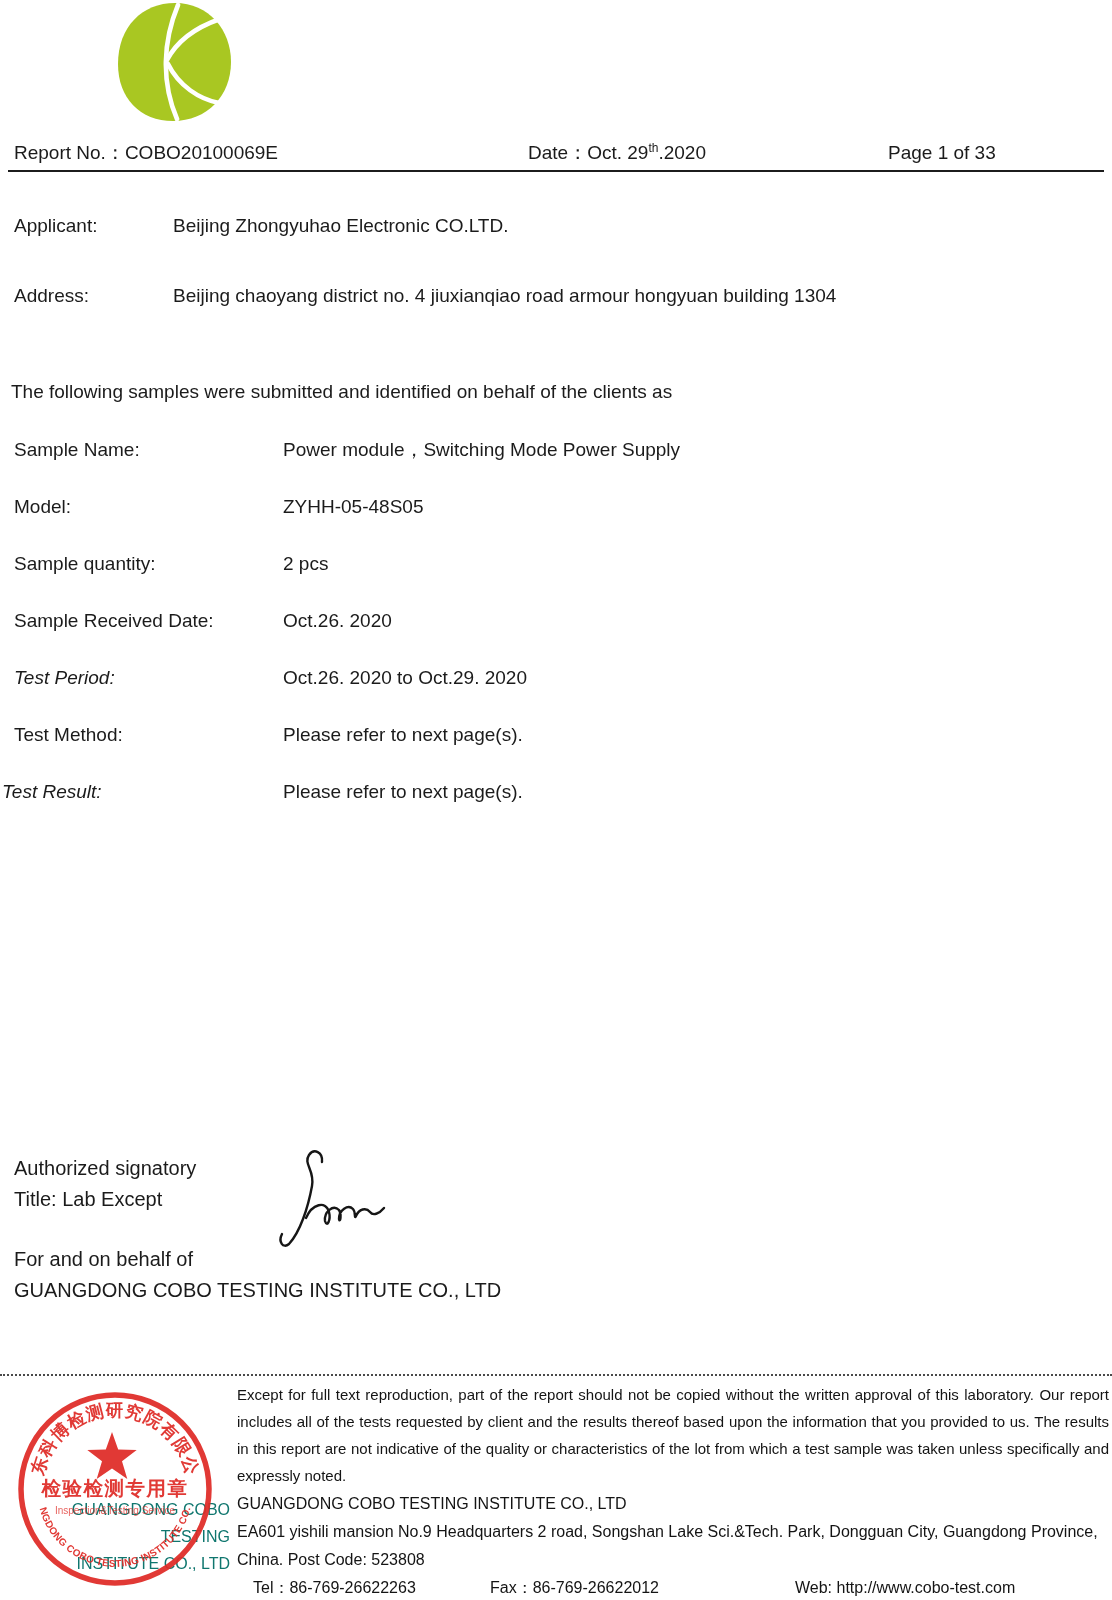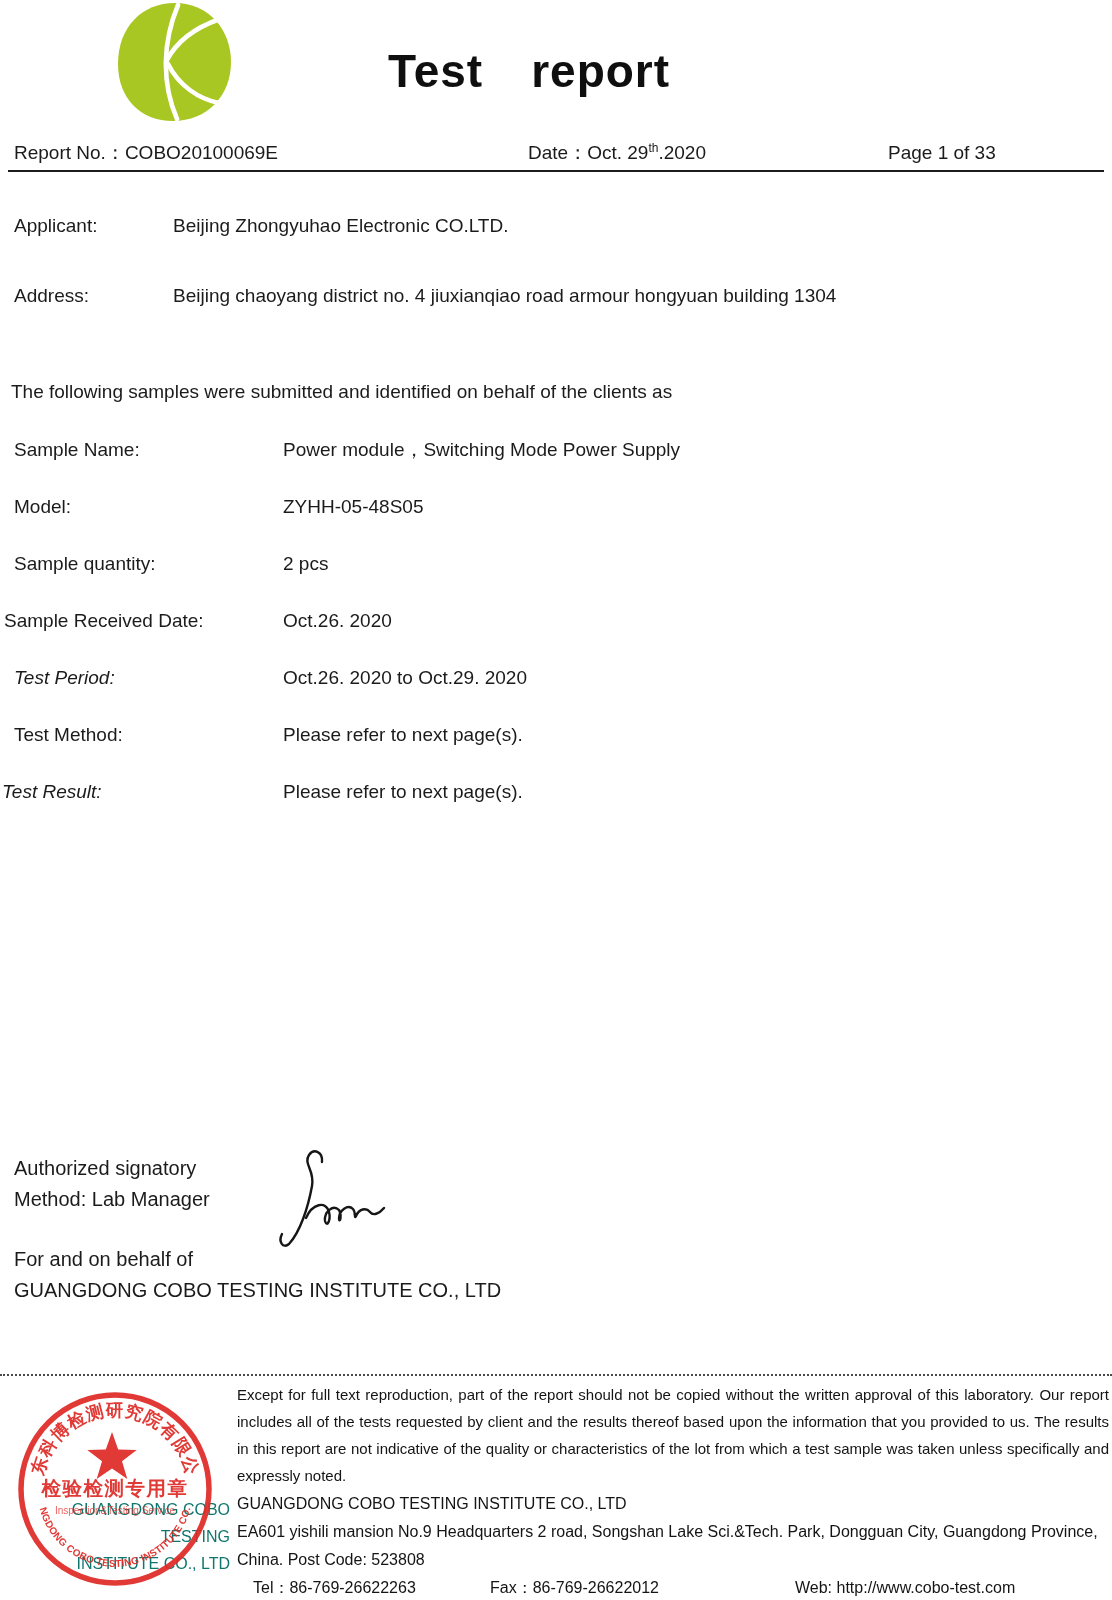--- a/index.html
+++ b/index.html
@@ -30,24 +30,20 @@
 
 <div class="page">
 
   <svg class="abs" style="left:118px;top:3px;" width="113" height="118" viewBox="0 0 113 118">
     <path d="M 57,0 C 91,0 113,27 113,59 C 113,93 89,118 55,118 C 22,118 0,95 0,61 C 0,24 24,0 57,0 Z" fill="#a9c722"></path>
     <path d="M 60,2 C 45,38 43,79 59,116" fill="none" stroke="#ffffff" stroke-width="4.6" stroke-linecap="round"></path>
     <path d="M 49,57 C 59,38 79,24 102,16" fill="none" stroke="#ffffff" stroke-width="4.6" stroke-linecap="round"></path>
     <path d="M 50,61 C 61,83 81,96 101,100" fill="none" stroke="#ffffff" stroke-width="4.6" stroke-linecap="round"></path>
   </svg>
 
-  <div class="abs title-wrap" style="left:388px;top:44px;">
-    <span>Test</span>
-    <span>report</span>
-  </div>
 
   <div class="abs t19" style="left:14px;top:140px;">
     <span>Report No.：</span><span>COBO20100069E</span>
   </div>
   <div class="abs t19" style="left:528px;top:140px;">
     <span>Date：</span><span>Oct. 29</span><span class="sup">th</span><span>.2020</span>
   </div>
   <div class="abs t19" style="left:888px;top:140px;">Page 1 of 33</div>
 
   <div class="abs hline" style="left:8px;top:170px;width:1096px;"></div>
@@ -62,34 +58,34 @@
 
   <div class="abs t19" style="left:14px;top:437px;">Sample Name:</div>
   <div class="abs t19" style="left:283px;top:437px;">Power module，Switching Mode Power Supply</div>
 
   <div class="abs t19" style="left:14px;top:494px;">Model:</div>
   <div class="abs t19" style="left:283px;top:494px;">ZYHH-05-48S05</div>
 
   <div class="abs t19" style="left:14px;top:551px;">Sample quantity:</div>
   <div class="abs t19" style="left:283px;top:551px;">2 pcs</div>
 
-  <div class="abs t19" style="left:4px;top:608px;">Sample Received Date:</div>
+  <div class="abs t19" style="left:14px;top:608px;">Sample Received Date:</div>
   <div class="abs t19" style="left:283px;top:608px;">Oct.26. 2020</div>
 
   <div class="abs t19" style="left:14px;top:665px;font-style:italic;">Test Period:</div>
   <div class="abs t19" style="left:283px;top:665px;">Oct.26. 2020 to Oct.29. 2020</div>
 
   <div class="abs t19" style="left:14px;top:722px;">Test Method:</div>
   <div class="abs t19" style="left:283px;top:722px;">Please refer to next page(s).</div>
 
   <div class="abs t19" style="left:2px;top:779px;font-style:italic;">Test Result:</div>
   <div class="abs t19" style="left:283px;top:779px;">Please refer to next page(s).</div>
 
   <div class="abs sig-label" style="left:14px;top:1153px;">Authorized signatory</div>
-  <div class="abs sig-label" style="left:14px;top:1184px;">Method: Lab Manager</div>
+  <div class="abs sig-label" style="left:14px;top:1184px;">Title: Lab Except</div>
 
   <svg class="abs" style="left:276px;top:1146px;" width="132" height="106" viewBox="0 0 132 106" aria-label="Sam">
     <path d="M 46,16 C 47,6 38,2 33,9 C 27,18 39,24 36,40 C 32,62 24,86 13,98 C 7,103 2,96 6,88" fill="none" stroke="#161616" stroke-width="2.4" stroke-linecap="round"></path>
     <path d="M 30,72 C 36,58 50,54 53,66 C 55,74 51,82 49,75 C 48,66 57,58 63,64 C 66,68 64,78 63,73 C 63,64 72,58 77,63 C 80,66 78,74 80,70 C 83,63 90,61 94,66 C 97,70 103,68 108,62" fill="none" stroke="#161616" stroke-width="2.4" stroke-linecap="round"></path>
   </svg>
 
   <div class="abs sig-label" style="left:14px;top:1244px;">For and on behalf of</div>
   <div class="abs sig-label" style="left:14px;top:1275px;">GUANGDONG COBO TESTING INSTITUTE CO., LTD</div>
 
   <div class="abs dotline" style="left:0;top:1374px;width:1112px;"></div>

